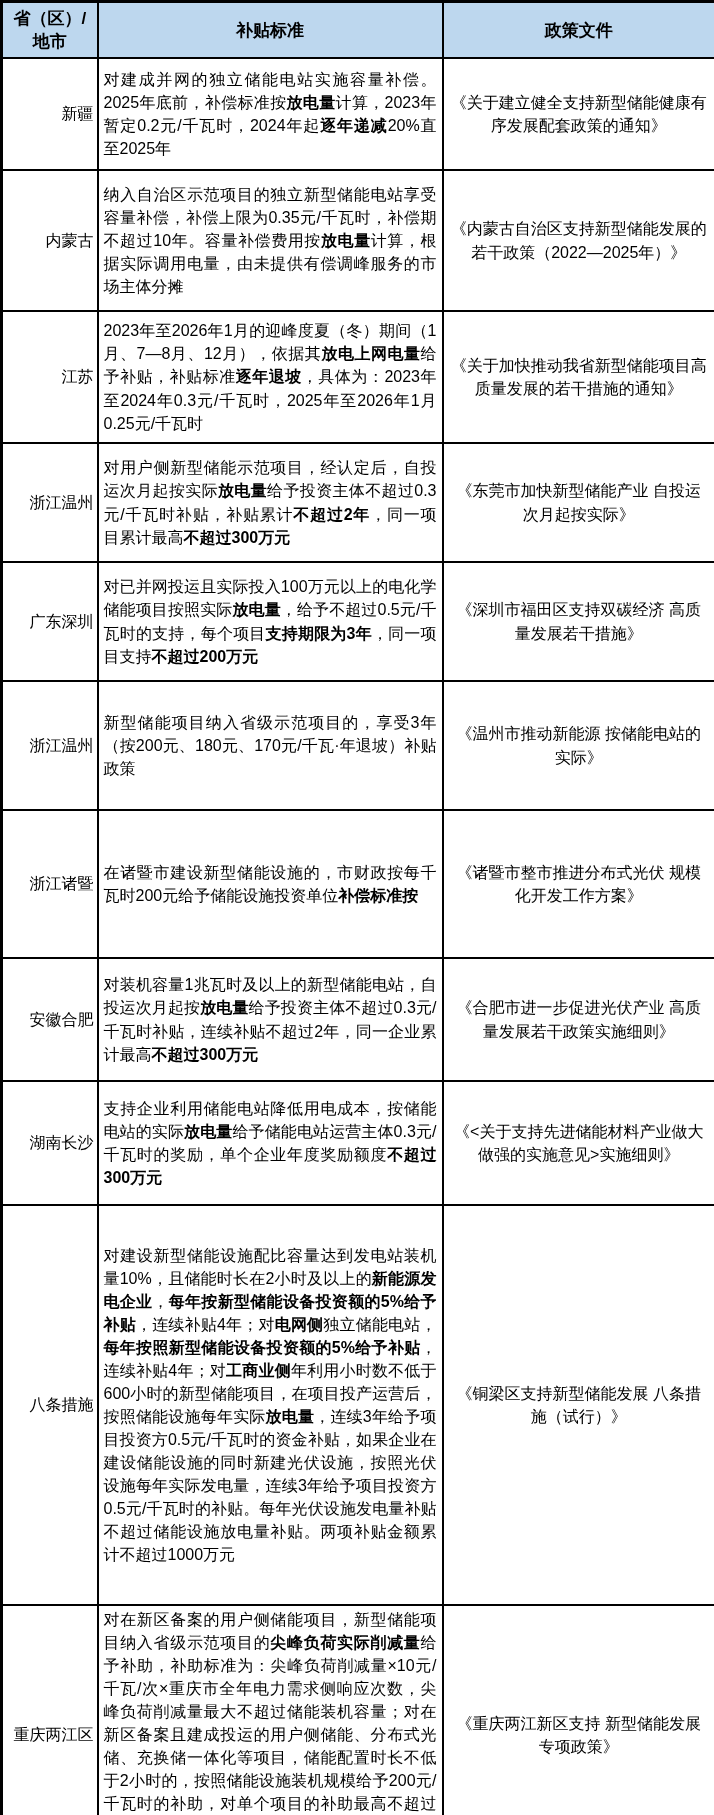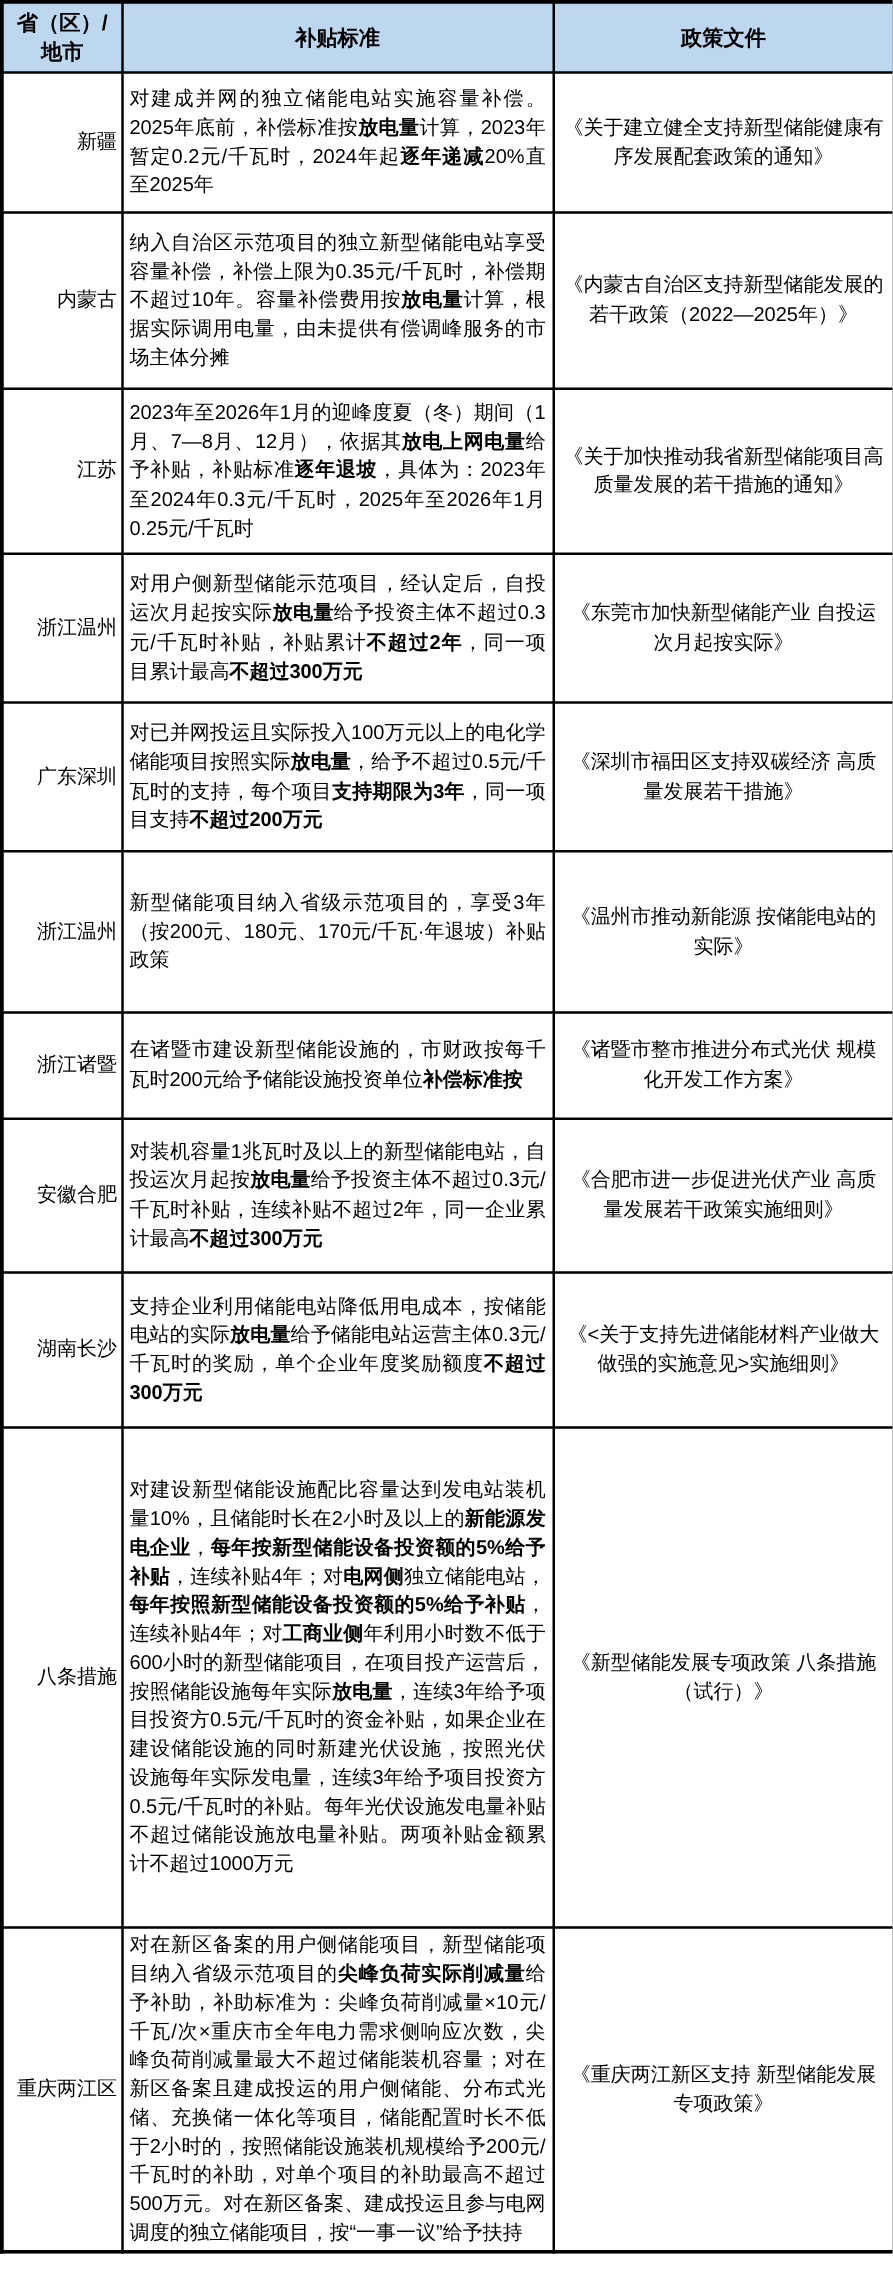--- a/index.html
+++ b/index.html
@@ -17,21 +17,21 @@
   td.standard{text-align:justify;text-justify:inter-ideograph;padding:2px 5px;}
   td.policy{text-align:center;padding:2px 6px;}
   .b{font-weight:bold;}
   
   tbody tr:nth-child(1){height:112px;}
   tbody tr:nth-child(2){height:141px;}
   tbody tr:nth-child(3){height:132px;}
   tbody tr:nth-child(4){height:119px;}
   tbody tr:nth-child(5){height:119px;}
   tbody tr:nth-child(6){height:129px;}
-  tbody tr:nth-child(7){height:85px;}
+  tbody tr:nth-child(7){height:148px;}
   tbody tr:nth-child(8){height:123px;}
   tbody tr:nth-child(9){height:124px;}
   tbody tr:nth-child(10){height:400px;}
   tbody tr:nth-child(11){height:246px;}
 </style>
 </head>
 <body>
 
 <table>
   <colgroup>
@@ -88,21 +88,21 @@
       <td class="policy">《合肥市进一步促进光伏产业 高质量发展若干政策实施细则》</td>
     </tr>
     <tr>
       <td class="region">湖南长沙</td>
       <td class="standard"><span>支持企业利用储能电站降低用电成本，按储能电站的实际</span><span class="b">放电量</span><span>给予储能电站运营主体0.3元/千瓦时的奖励，单个企业年度奖励额度</span><span class="b">不超过300万元</span></td>
       <td class="policy">《&lt;关于支持先进储能材料产业做大做强的实施意见&gt;实施细则》</td>
     </tr>
     <tr>
       <td class="region">八条措施</td>
       <td class="standard"><span>对建设新型储能设施配比容量达到发电站装机量10%，且储能时长在2小时及以上的</span><span class="b">新能源发电企业</span><span>，</span><span class="b">每年按新型储能设备投资额的5%给予补贴</span><span>，连续补贴4年；对</span><span class="b">电网侧</span><span>独立储能电站，</span><span class="b">每年按照新型储能设备投资额的5%给予补贴</span><span>，连续补贴4年；对</span><span class="b">工商业侧</span><span>年利用小时数不低于600小时的新型储能项目，在项目投产运营后，按照储能设施每年实际</span><span class="b">放电量</span><span>，连续3年给予项目投资方0.5元/千瓦时的资金补贴，如果企业在建设储能设施的同时新建光伏设施，按照光伏设施每年实际发电量，连续3年给予项目投资方0.5元/千瓦时的补贴。每年光伏设施发电量补贴不超过储能设施放电量补贴。两项补贴金额累计不超过1000万元</span></td>
-      <td class="policy">《新型储能发展专项政策 八条措施（试行）》</td>
+      <td class="policy">《铜梁区支持新型储能发展 八条措施（试行）》</td>
     </tr>
     <tr>
       <td class="region">重庆两江区</td>
       <td class="standard"><span>对在新区备案的用户侧储能项目，新型储能项目纳入省级示范项目的</span><span class="b">尖峰负荷实际削减量</span><span>给予补助，补助标准为：尖峰负荷削减量×10元/千瓦/次×重庆市全年电力需求侧响应次数，尖峰负荷削减量最大不超过储能装机容量；对在新区备案且建成投运的用户侧储能、分布式光储、充换储一体化等项目，储能配置时长不低于2小时的，按照储能设施装机规模给予200元/千瓦时的补助，对单个项目的补助最高不超过500万元。对在新区备案、建成投运且参与电网调度的独立储能项目，按“一事一议”给予扶持</span></td>
       <td class="policy">《重庆两江新区支持 新型储能发展专项政策》</td>
     </tr>
   </tbody>
 </table>
 
 </body></html>

